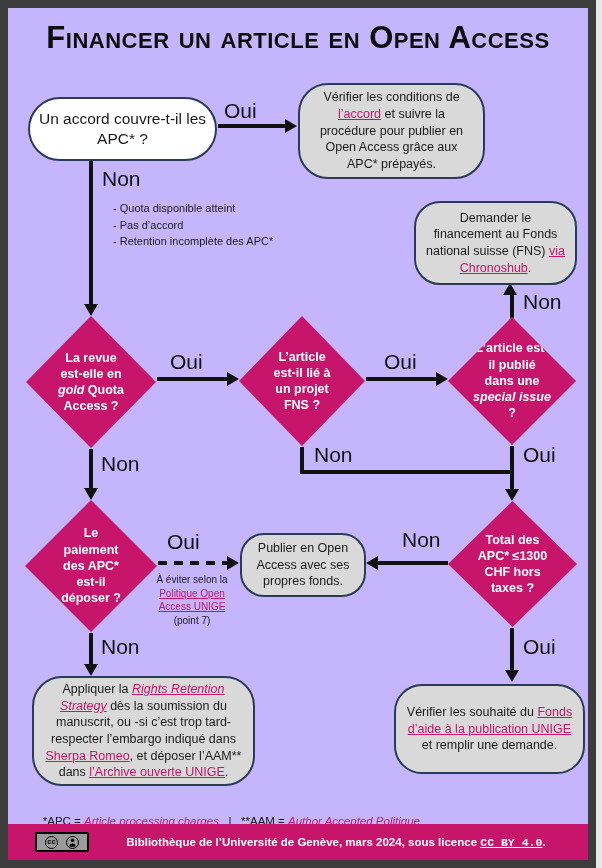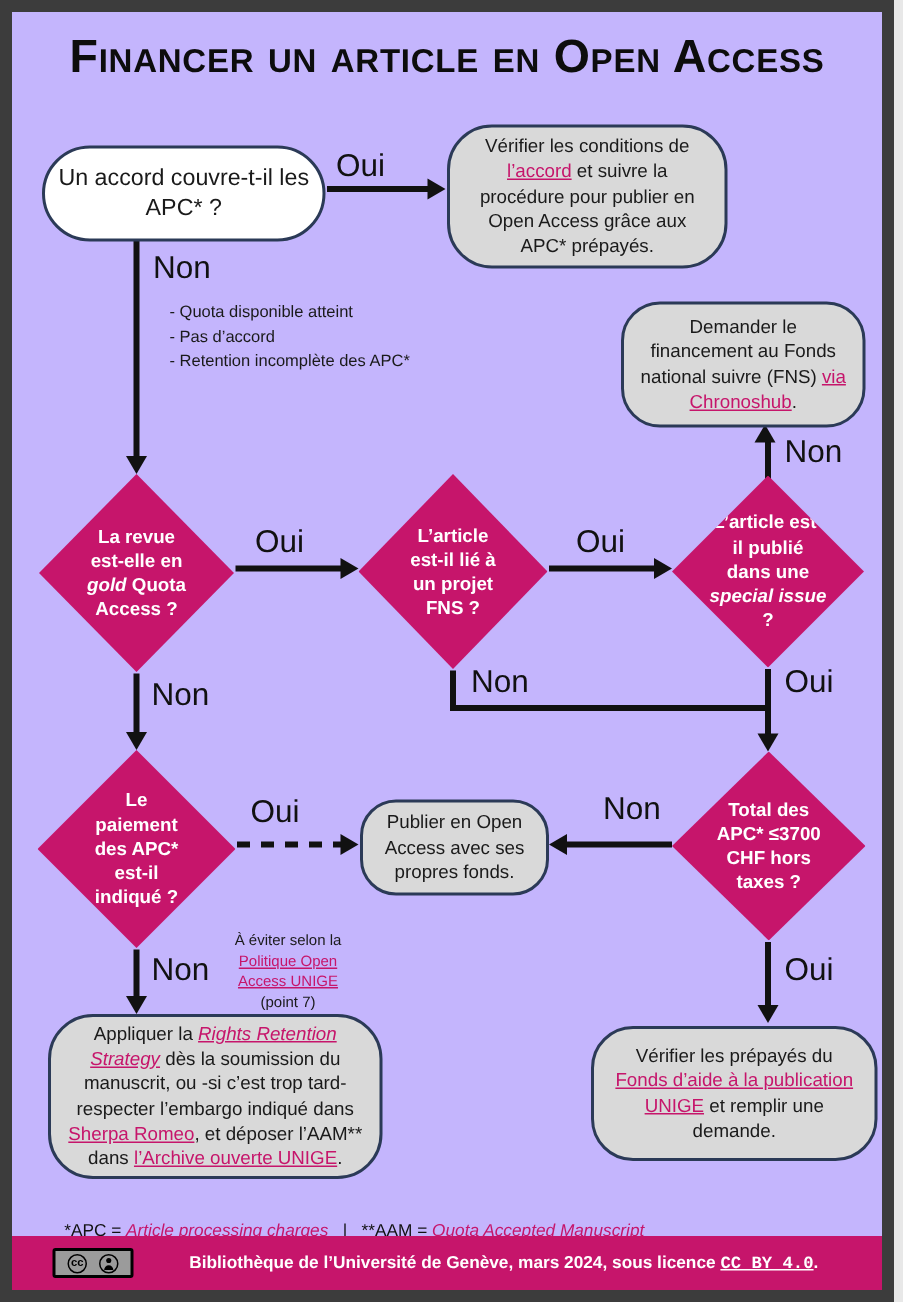--- a/index.html
+++ b/index.html
@@ -63,21 +63,21 @@
   .lbl{position:absolute;font-size:21px;color:#111;z-index:3;}
   #lbl-oui1{left:224px;top:99px}   #lbl-non1{left:102px;top:167px}
   #lbl-oui2{left:170px;top:350px}  #lbl-oui3{left:384px;top:350px}
   #lbl-non2{left:101px;top:452px}  #lbl-non3{left:314px;top:443px}
   #lbl-oui4{left:523px;top:443px}  #lbl-non4{left:523px;top:290px}
   #lbl-oui5{left:167px;top:530px}  #lbl-non5{left:402px;top:528px}
   #lbl-non6{left:101px;top:635px}  #lbl-oui6{left:523px;top:635px}
 
   .reasons{position:absolute;left:113px;top:200px;font-size:11px;line-height:1.5;color:#1a1a1a;z-index:3;}
   .note{position:absolute;left:148px;top:573px;width:88px;font-size:10px;line-height:1.35;
-        text-align:center;color:#1a1a1a;z-index:3;margin-top:48px;}
+        text-align:center;color:#1a1a1a;z-index:3;}
 
   a.lnk{color:#c6156b;text-decoration:underline;cursor:pointer;}
   .it{font-style:italic;}
   .bd{font-weight:700;}
 
   .footnote{position:absolute;left:30px;top:803px;font-size:11.5px;color:#111;
             white-space:pre-wrap;z-index:3;}
   .footnote a.lnk{font-style:italic;text-decoration:underline;}
 
   .footbar{position:absolute;left:8px;top:824px;width:586px;height:36px;background:#c6156b;
@@ -113,21 +113,21 @@
   <div class="ln" id="l-start-down"></div>
   <div class="ah d" id="ah-start-down"></div>
   <span class="lbl" id="lbl-non1">Non</span>
   <div class="reasons">
     <div>- Quota disponible atteint</div>
     <div>- Pas d’accord</div>
     <div>- Retention incomplète des APC*</div>
   </div>
 
   <div class="node gray" id="box-fns">
-    <span><span>Demander le financement au Fonds national suivre (FNS) </span><a class="lnk" href="#">via Chronoshub</a><span>.</span></span>
+    <span><span>Demander le financement au Fonds national suisse (FNS) </span><a class="lnk" href="#">via Chronoshub</a><span>.</span></span>
   </div>
 
   <div class="diamond" id="d-gold">
     <span class="inner"><span>La revue est-elle en </span><span class="it">gold</span><span> Quota Access ?</span></span>
   </div>
   <div class="diamond" id="d-fns">
     <span class="inner">L’article est-il lié à un projet FNS ?</span>
   </div>
   <div class="diamond" id="d-special">
     <span class="inner"><span>L’article est-il publié dans une </span><span class="it">special issue</span><span> ?</span></span>
@@ -150,24 +150,24 @@
   <span class="lbl" id="lbl-non2">Non</span>
 
   <div class="ln" id="l-d2-down"></div>
   <div class="ln" id="l-merge"></div>
   <div class="ln" id="l-d3-down"></div>
   <div class="ah d" id="ah-d3-down"></div>
   <span class="lbl" id="lbl-non3">Non</span>
   <span class="lbl" id="lbl-oui4">Oui</span>
 
   <div class="diamond" id="d-payment">
-    <span class="inner">Le paiement des APC* est-il indiqué ?</span>
+    <span class="inner">Le paiement des APC* est-il déposer ?</span>
   </div>
   <div class="diamond" id="d-total">
-    <span class="inner"><span class="bd">Total</span><span> des APC* ≤3700 CHF hors taxes ?</span></span>
+    <span class="inner"><span class="bd">Total</span><span> des APC* ≤1300 CHF hors taxes ?</span></span>
   </div>
 
   <div class="dash" id="l-d4-dash"></div>
   <div class="ah r" id="ah-d4-dash"></div>
   <span class="lbl" id="lbl-oui5">Oui</span>
   <div class="note">
     <span>À éviter selon la </span><a class="lnk" href="#">Politique Open Access UNIGE</a><span> (point 7)</span>
   </div>
 
   <div class="node gray" id="box-own">
@@ -184,25 +184,25 @@
 
   <div class="ln" id="l-d5-down"></div>
   <div class="ah d" id="ah-d5-down"></div>
   <span class="lbl" id="lbl-oui6">Oui</span>
 
   <div class="node gray" id="box-rrs">
     <span><span>Appliquer la </span><a class="lnk it" href="#">Rights Retention Strategy</a><span> dès la soumission du manuscrit, ou -si c’est trop tard- respecter l’embargo indiqué dans </span><a class="lnk" href="#">Sherpa Romeo</a><span>, et déposer l’AAM** dans </span><a class="lnk" href="#">l’Archive ouverte UNIGE</a><span>.</span></span>
   </div>
 
   <div class="node gray" id="box-fund">
-    <span><span>Vérifier les prépayés du </span><a class="lnk" href="#">Fonds d’aide à la publication UNIGE</a><span> et remplir une demande.</span></span>
+    <span><span>Vérifier les souhaité du </span><a class="lnk" href="#">Fonds d’aide à la publication UNIGE</a><span> et remplir une demande.</span></span>
   </div>
 
   <div class="footnote">
-    <span>*APC = </span><a class="lnk" href="#">Article processing charges</a><span>   |   **AAM = </span><a class="lnk" href="#">Quota Accepted Manuscript</a>
+    <span>*APC = </span><a class="lnk" href="#">Article processing charges</a><span>   |   **AAM = </span><a class="lnk" href="#">Author Accepted Politique</a>
   </div>
 
   <div class="footbar">
     <div class="cc-badge">
       <span class="cc-circle">cc</span>
       <span class="cc-circle">
         <svg width="9" height="9" viewBox="0 0 10 10" aria-hidden="true">
             <circle cx="5" cy="2.6" r="1.9" fill="#000"></circle>
             <path d="M1.6 9.6 a3.4 3.4 0 0 1 6.8 0 z" fill="#000"></path>
           </svg>

